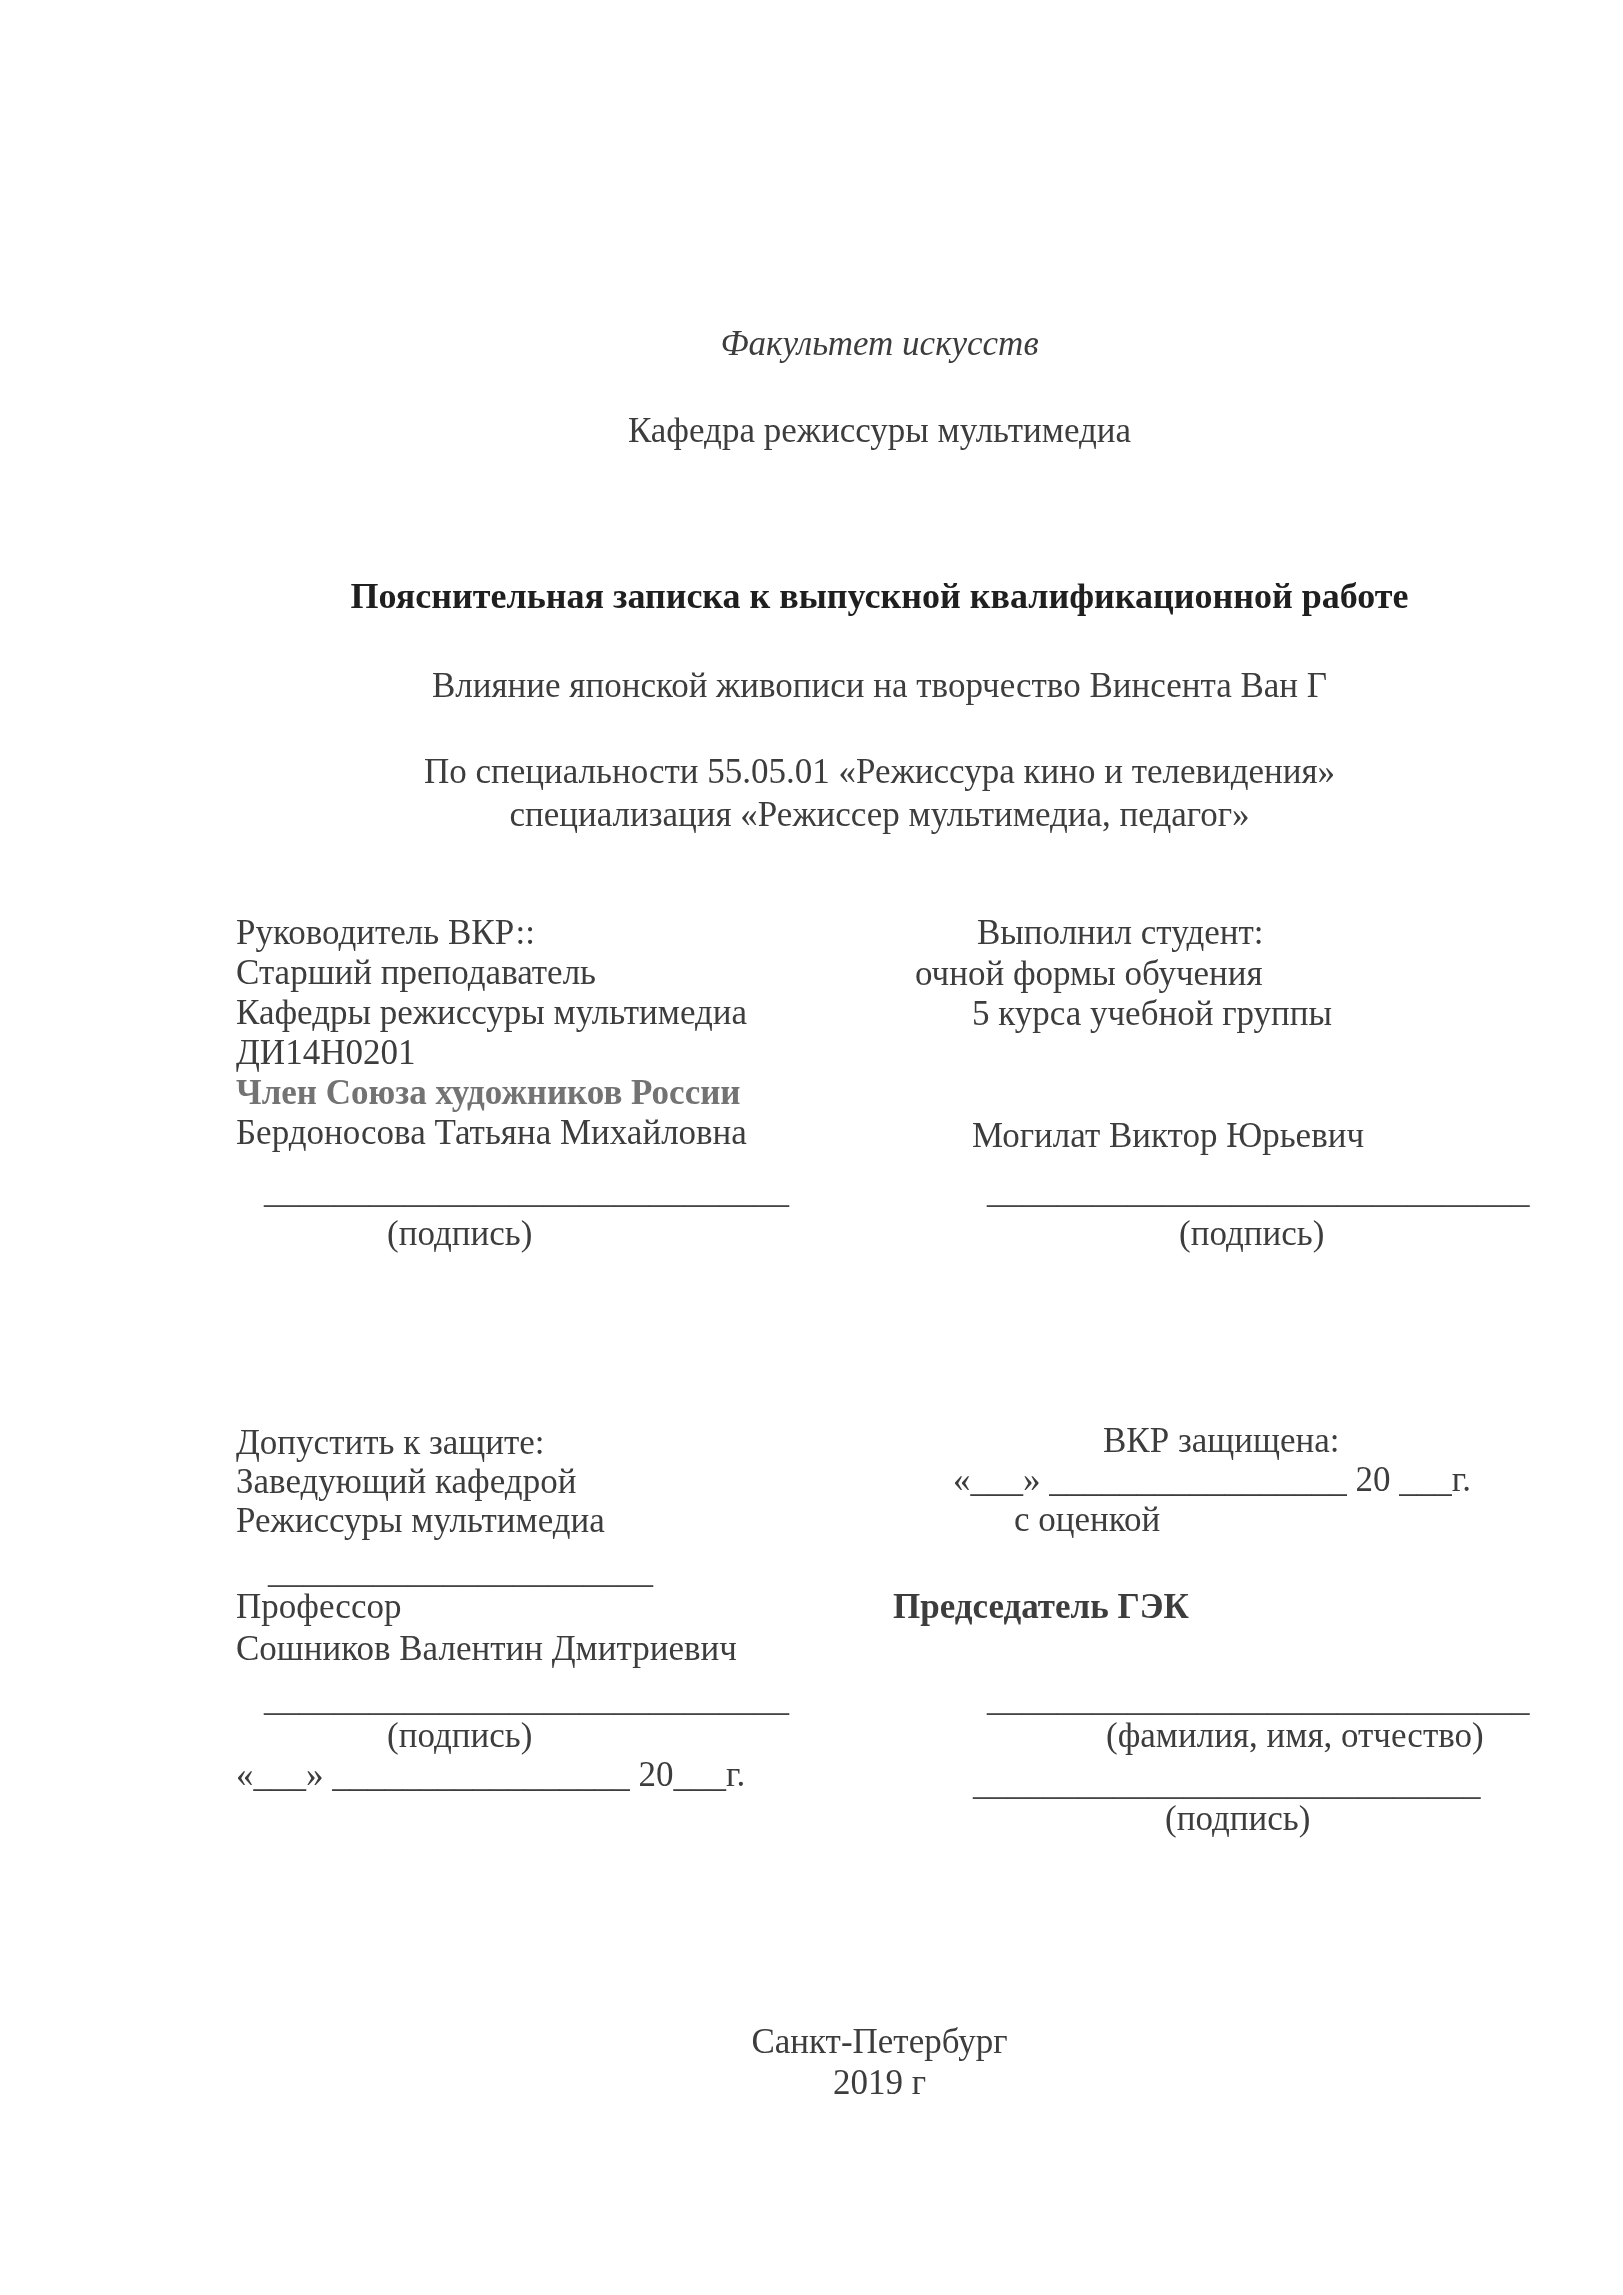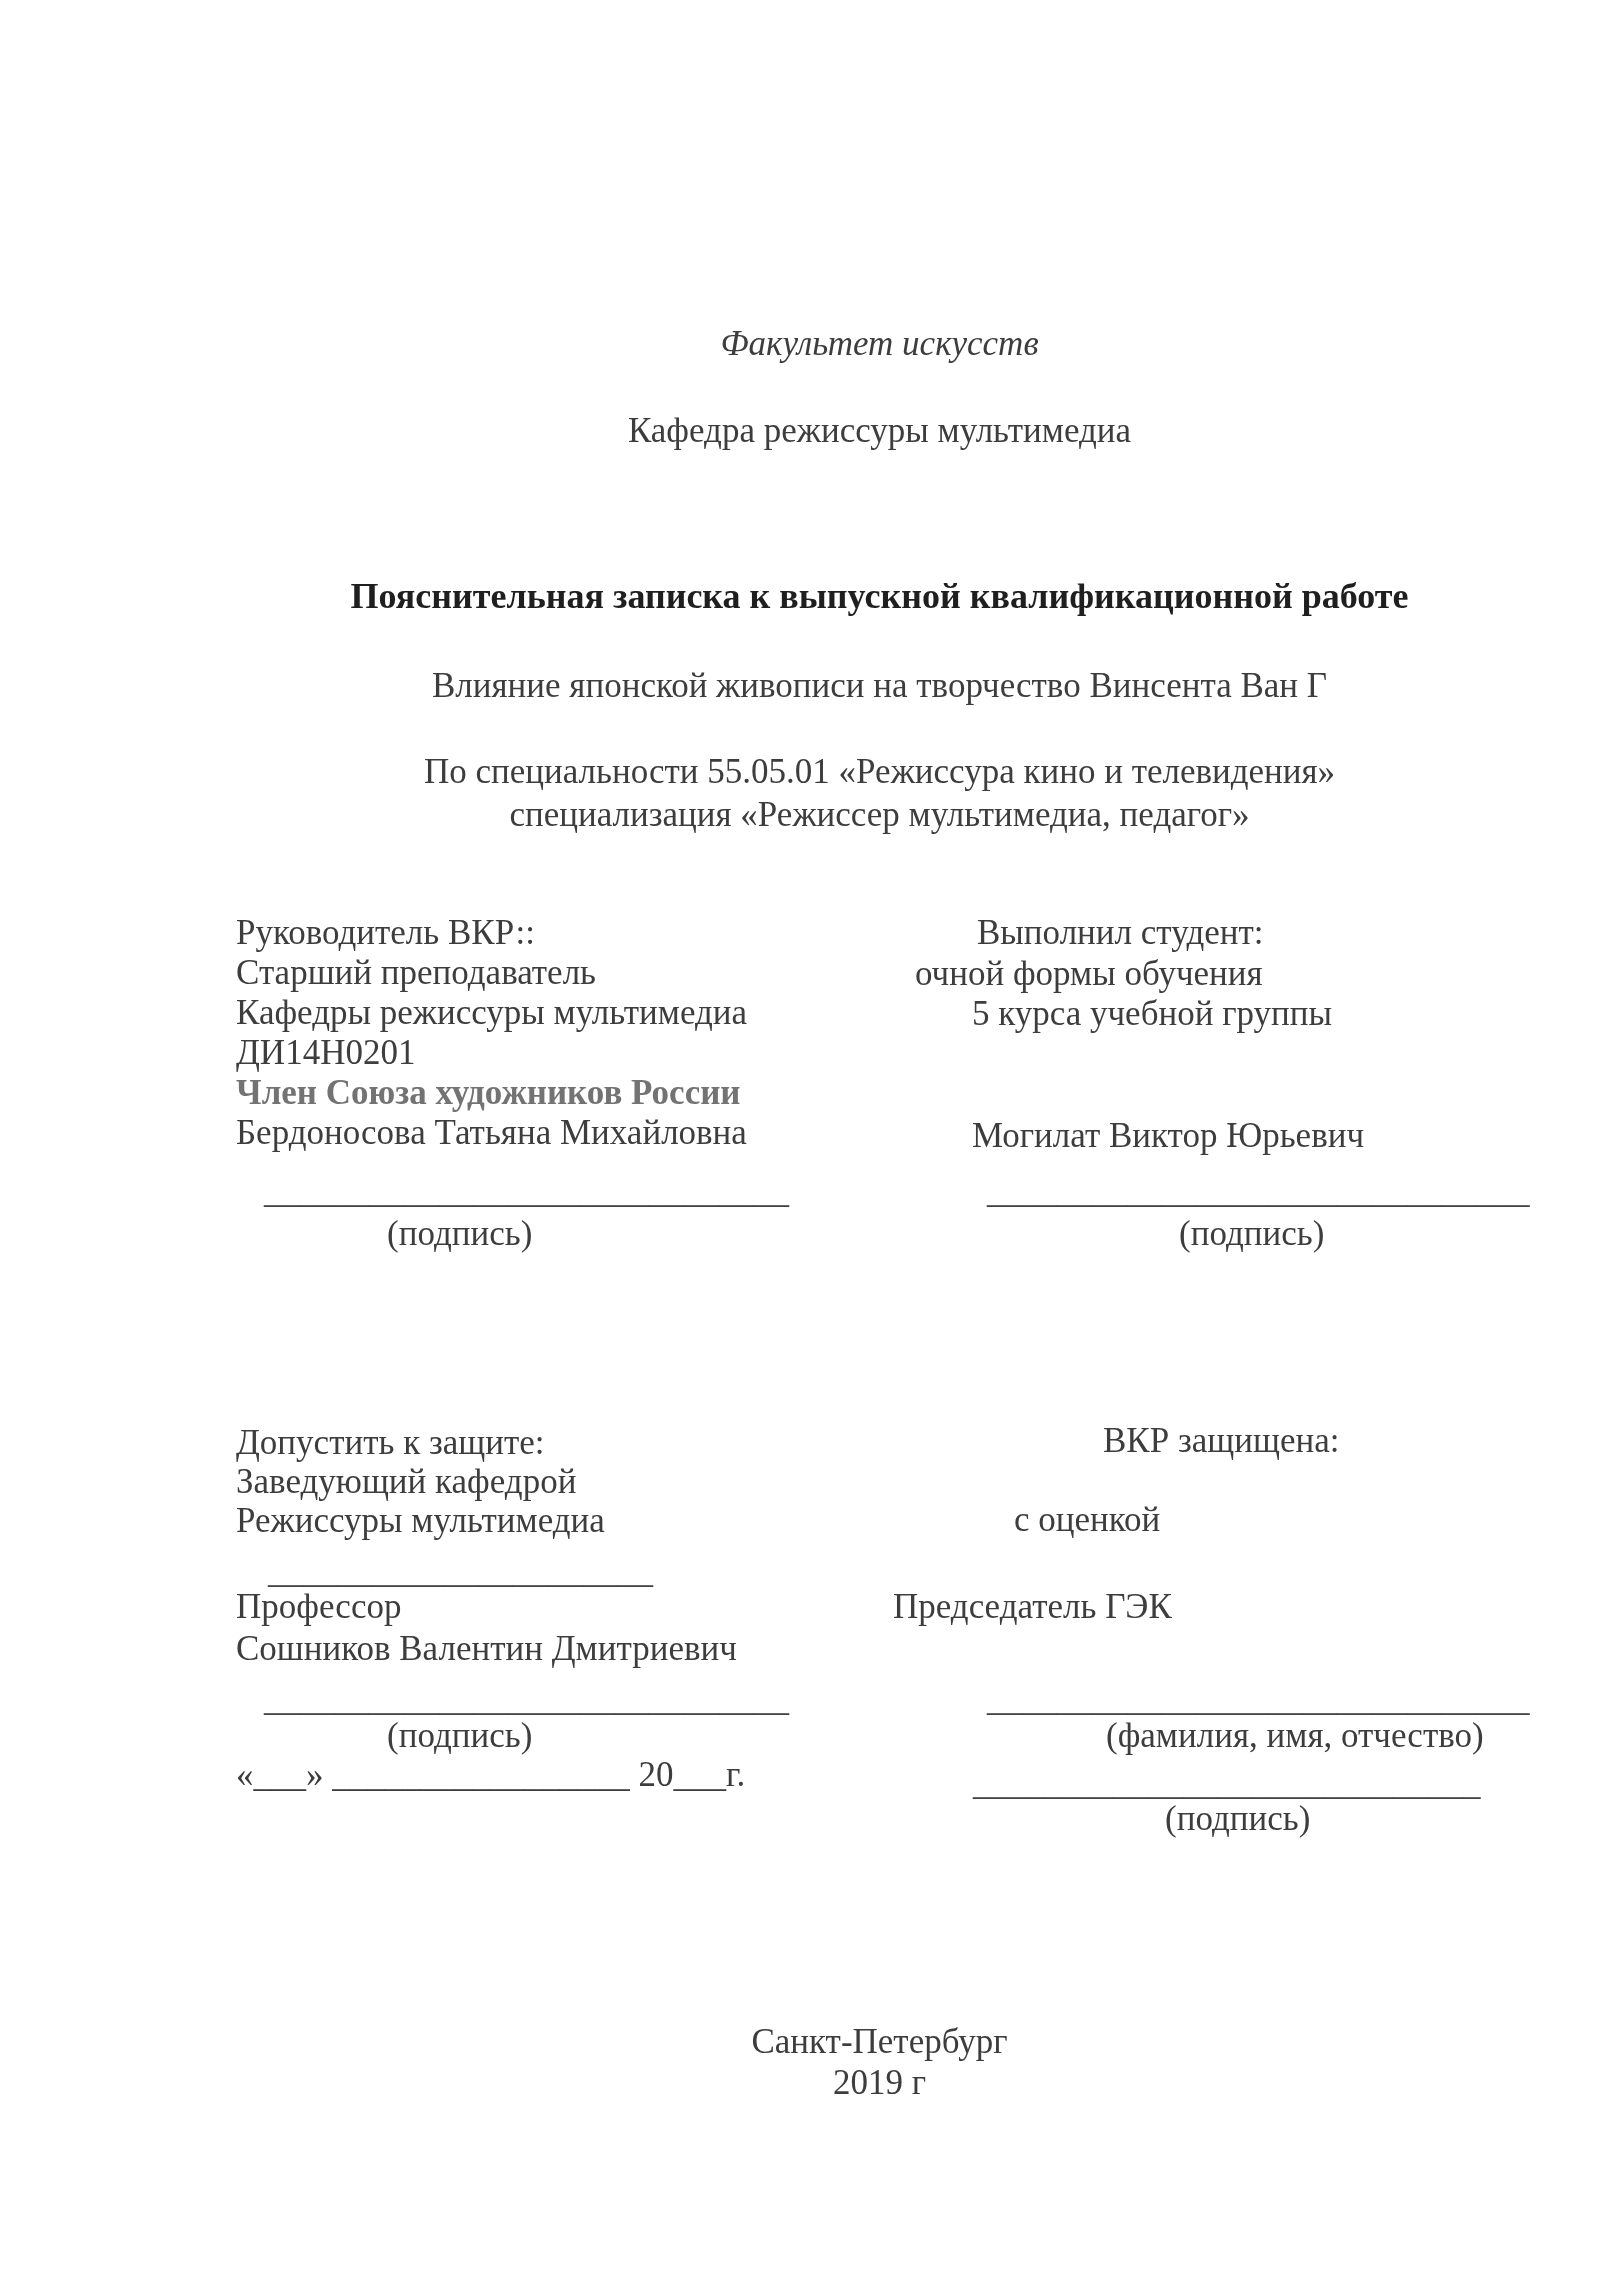--- a/index.html
+++ b/index.html
@@ -63,22 +63,23 @@
     <div>Режиссуры мультимедиа</div>
   </div>
   <div class="t rule" style="left:236px; top:1551px;">______________________</div>
   <div class="t" style="left:236px; top:1587px;">Профессор</div>
   <div class="t" style="left:236px; top:1629px;">Сошников Валентин Дмитриевич</div>
   <div class="t rule" style="left:232px; top:1679px;">______________________________</div>
   <div class="t" style="left:387px; top:1716px;">(подпись)</div>
   <div class="t" style="left:236px; top:1755px;">«___» _________________ 20___г.</div>
 
   <div class="t" style="left:1103px; top:1421px;">ВКР защищена:</div>
+  <div class="t" style="left:953px; top:1460px;">«___» _________________ 20 ___г.</div>
   <div class="t" style="left:1014px; top:1500px;">с оценкой</div>
-  <div class="t" style="left:893px; top:1587px;">Председатель ГЭК</div>
+  <div class="t" style="left:893px; top:1587px;font-weight:bold;">Председатель ГЭК</div>
   <div class="t rule" style="left:955px; top:1679px;">_______________________________</div>
   <div class="t" style="left:1106px; top:1716px;">(фамилия, имя, отчество)</div>
   <div class="t rule" style="left:941px; top:1763px;">_____________________________</div>
   <div class="t" style="left:1165px; top:1799px;">(подпись)</div>
 
   <div class="t c footer-block" style="top:2021px;">
     <div>Санкт-Петербург</div>
     <div>2019 г</div>
   </div>
 

